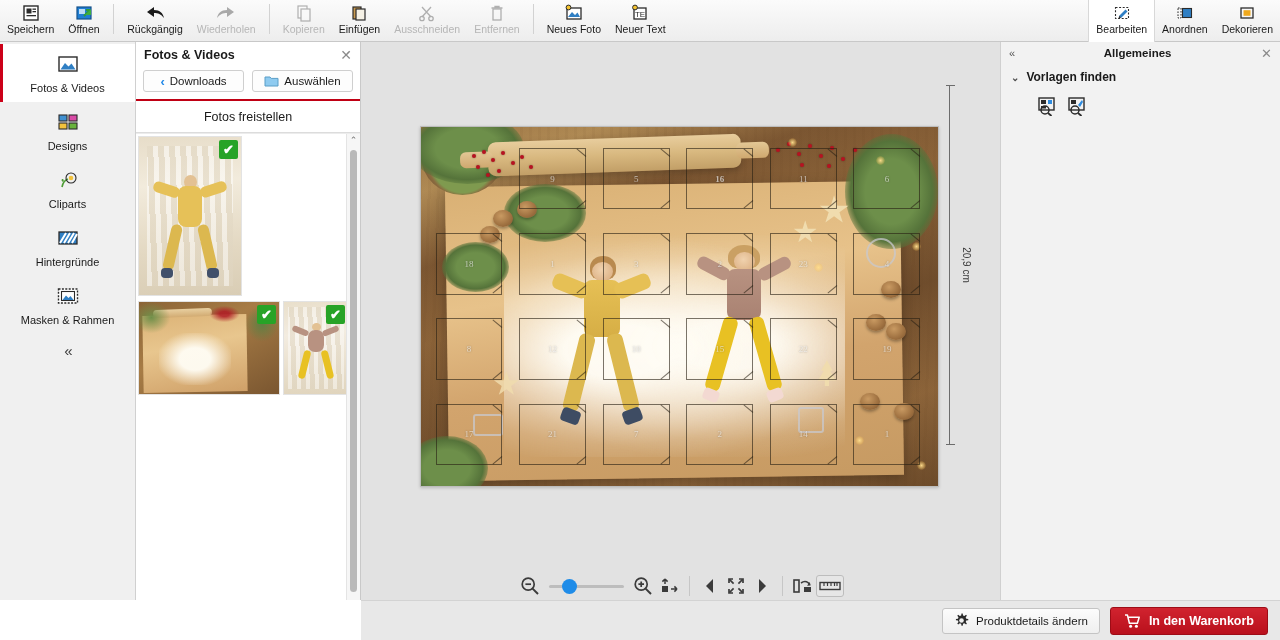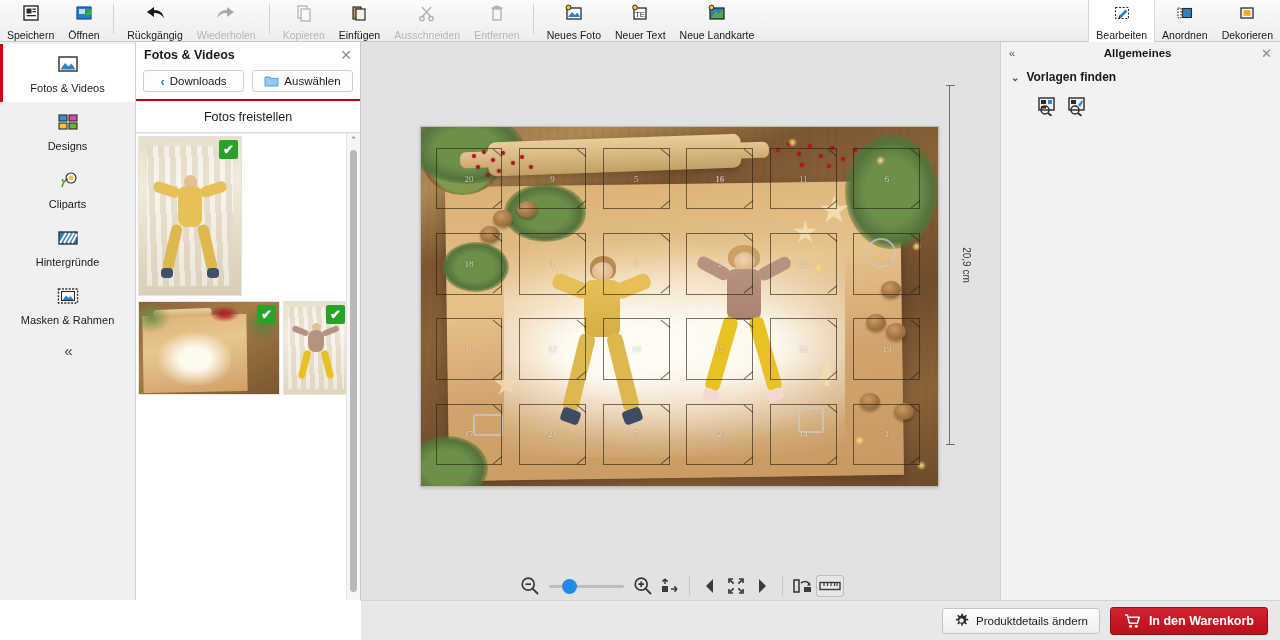--- a/index.html
+++ b/index.html
@@ -20,21 +20,21 @@
     border-bottom: 1px solid #c8c8c8;
     display: flex; align-items: flex-start;
   }
   .tb-group { display: flex; align-items: flex-start; height: 42px; }
   .tb-sep { width: 1px; height: 30px; background: #d2d2d2; margin: 4px 6px 0 6px; }
   .tb-btn {
     display: flex; flex-direction: column; justify-content: flex-start;
     padding: 3px 7px 0 7px; height: 42px; min-width: 46px; cursor: default;
   }
   .tb-btn .ic { height: 20px; display: flex; align-items: center; justify-content: center; }
-  .tb-btn .lb { font-size: 10.5px; line-height: 13px; margin-top: 6px; white-space: nowrap; color: #1a1a1a; }
+  .tb-btn .lb { font-size: 10.5px; line-height: 13px; margin-top: 0; white-space: nowrap; color: #1a1a1a; }
   .tb-btn.disabled .lb { color: #b6b6b6; }
   .tb-btn.disabled .ic { opacity: .35; }
   .tb-right { margin-left: auto; display: flex; align-items: flex-start; }
   .tb-btn.active { background: #fff; border-left: 1px solid #d8d8d8; border-right: 1px solid #d8d8d8; height: 42px; }
 
   
   #rail {
     position: absolute; left: 0; top: 42px; width: 136px; height: 598px;
     background: #f0f0f0; border-right: 1px solid #d0d0d0;
     padding-top: 2px;
@@ -357,30 +357,20 @@
       </div>
       <div class="tb-btn">
         <span class="ic">
           <svg width="20" height="18" viewBox="0 0 20 18">
               <rect x="4" y="4" width="12" height="11" fill="#fff" stroke="#2b2b2b" stroke-width="1.3"></rect>
               <text x="10" y="12.5" font-size="8" font-family="Liberation Sans" text-anchor="middle" fill="#2b2b2b">TE</text>
               <circle cx="5" cy="3.5" r="2.4" fill="#f5c330" stroke="#2b2b2b" stroke-width="1"></circle>
             </svg>
         </span>
         <span class="lb">Neuer Text</span>
-      </div>
-      <div class="tb-btn">
-        <span class="ic">
-          <svg width="20" height="18" viewBox="0 0 20 18">
-              <rect x="3" y="4" width="14" height="11" fill="#2f7fc4" stroke="#2b2b2b" stroke-width="1.3"></rect>
-              <path d="M4 14 L9 7 L12 10 L16 5 L16 14 Z" fill="#5aa83c"></path>
-              <circle cx="4.5" cy="3.5" r="2.4" fill="#f5c330" stroke="#2b2b2b" stroke-width="1"></circle>
-            </svg>
-        </span>
-        <span class="lb">Neue Landkarte</span>
       </div>
     </div>
 
     <div class="tb-right">
       <div class="tb-btn active">
         <span class="ic">
           <svg width="20" height="18" viewBox="0 0 20 18">
               <rect x="3.5" y="3.5" width="13" height="11" fill="none" stroke="#2b2b2b" stroke-width="1.1" stroke-dasharray="2 1.6"></rect>
               <path d="M7 12 L13.5 5.5 L15.5 7.5 L9 14 Z" fill="#2f7fc4"></path>
               <path d="M6.5 14.5 L7.2 11.8 L9 13.8 Z" fill="#2b2b2b"></path>
@@ -680,25 +670,20 @@
         <div class="torso" style="left:33%;top:14%;width:34%;height:30%;background:linear-gradient(#b89281,#a98272);"></div>
         <div class="limb" style="left:1%;top:10%;width:36%;height:8%;background:#b89281;transform:rotate(28deg);"></div>
         <div class="limb" style="left:63%;top:10%;width:36%;height:8%;background:#b89281;transform:rotate(-28deg);"></div>
         <div class="limb" style="left:19%;top:42%;width:15%;height:45%;background:#e8c123;transform:rotate(16deg);"></div>
         <div class="limb" style="left:64%;top:42%;width:15%;height:45%;background:#e8c123;transform:rotate(-16deg);"></div>
         <div style="position:absolute;left:8%;top:85%;width:16%;height:7%;border-radius:4px;background:#f3d9d2;transform:rotate(22deg);"></div>
         <div style="position:absolute;left:73%;top:85%;width:16%;height:7%;border-radius:4px;background:#f3d9d2;transform:rotate(-22deg);"></div>
       </div>
 
       <div id="doors" style="position:absolute;inset:0;">
-          <div class="door" style="left: 2.81667%; top: 5.825%; width: 12.9333%; height: 17.1%;">
-            <span class="num">20</span>
-            <span class="hinge"></span>
-            <span class="hinge2"></span>
-          </div>
           <div class="door" style="left: 18.9833%; top: 5.825%; width: 12.9333%; height: 17.1%;">
             <span class="num">9</span>
             <span class="hinge"></span>
             <span class="hinge2"></span>
           </div>
           <div class="door" style="left: 35.15%; top: 5.825%; width: 12.9333%; height: 17.1%;">
             <span class="num">5</span>
             <span class="hinge"></span>
             <span class="hinge2"></span>
           </div>

